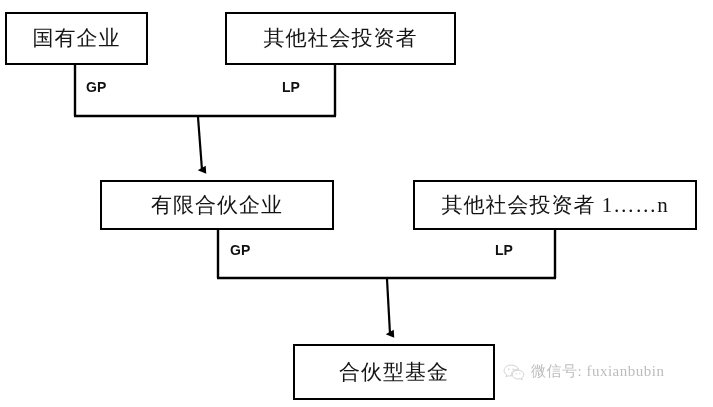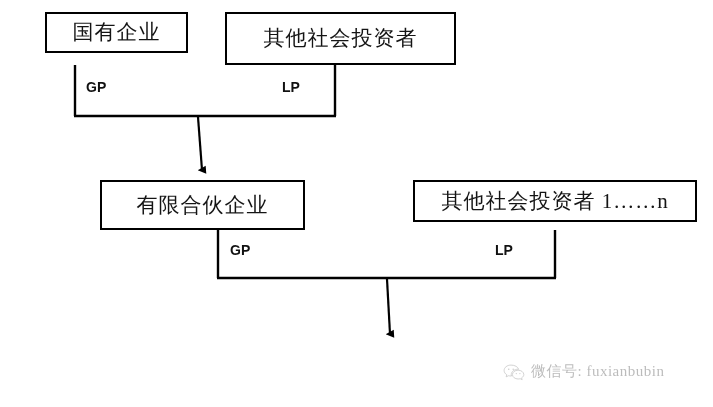--- a/index.html
+++ b/index.html
@@ -91,36 +91,39 @@
     </g>
 
     <g>
       <path d="M218,230 L218,278" fill="none" stroke="#000000" stroke-width="2.4"></path>
       <path d="M555,230 L555,278" fill="none" stroke="#000000" stroke-width="2.4"></path>
       <path d="M217,278 L556,278" fill="none" stroke="#000000" stroke-width="2.4"></path>
       <path d="M387,279 L390,334" fill="none" stroke="#000000" stroke-width="2.2" marker-end="url(#arrowhead)"></path>
     </g>
   </svg>
 
-  <div class="node" style="left:5px; top:12px; width:143px; height:41px;margin-left:40px;">
+  <div class="node" style="left:5px; top:12px; width:143px; height:53px;">
     <span class="node-label">国有企业</span>
   </div>
 
   <div class="node" style="left:225px; top:12px; width:231px; height:53px;">
     <span class="node-label">其他社会投资者</span>
   </div>
 
-  <div class="node" style="left:100px; top:180px; width:205px; height:50px;">
+  <div class="node" style="left:100px; top:180px; width:234px; height:50px;">
     <span class="node-label">有限合伙企业</span>
   </div>
 
-  <div class="node" style="left:413px; top:180px; width:284px; height:42px;">
+  <div class="node" style="left:413px; top:180px; width:284px; height:50px;">
     <span class="node-label">其他社会投资者 1……n</span>
   </div>
 
+  <div class="node" style="left:293px; top:344px; width:202px; height:56px;">
+    <span class="node-label">合伙型基金</span>
+  </div>
 
   <div class="edge-label" style="left:86px; top:80px;">GP</div>
 
   <div class="edge-label" style="left:282px; top:80px;">LP</div>
 
   <div class="edge-label" style="left:230px; top:243px;">GP</div>
 
   <div class="edge-label" style="left:495px; top:243px;">LP</div>
 
   <div class="watermark" style="left:503px; top:362px;">

